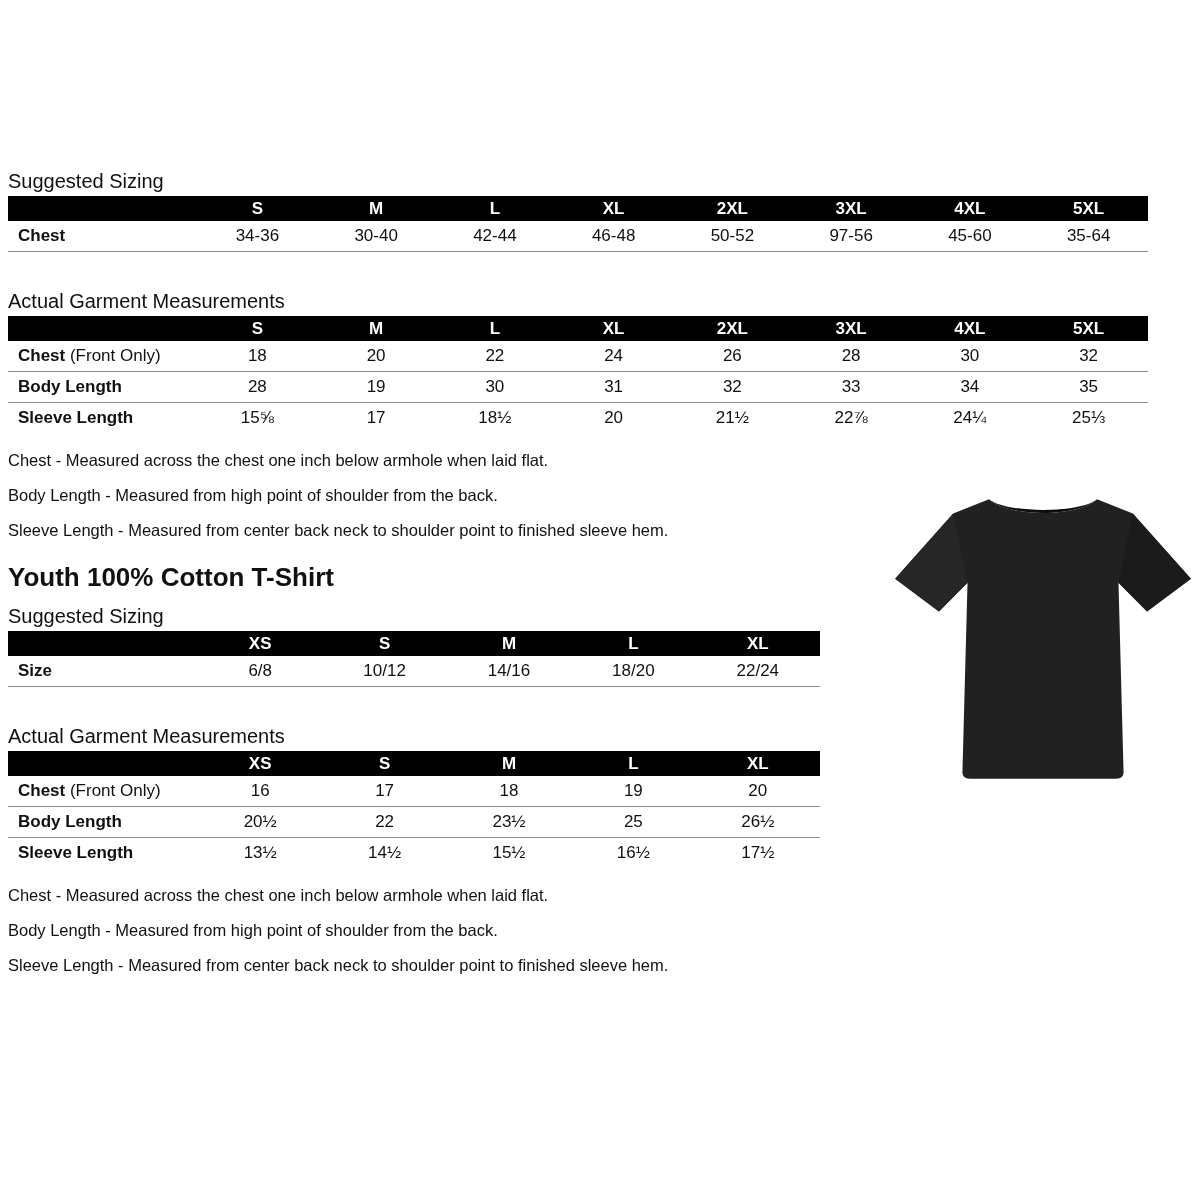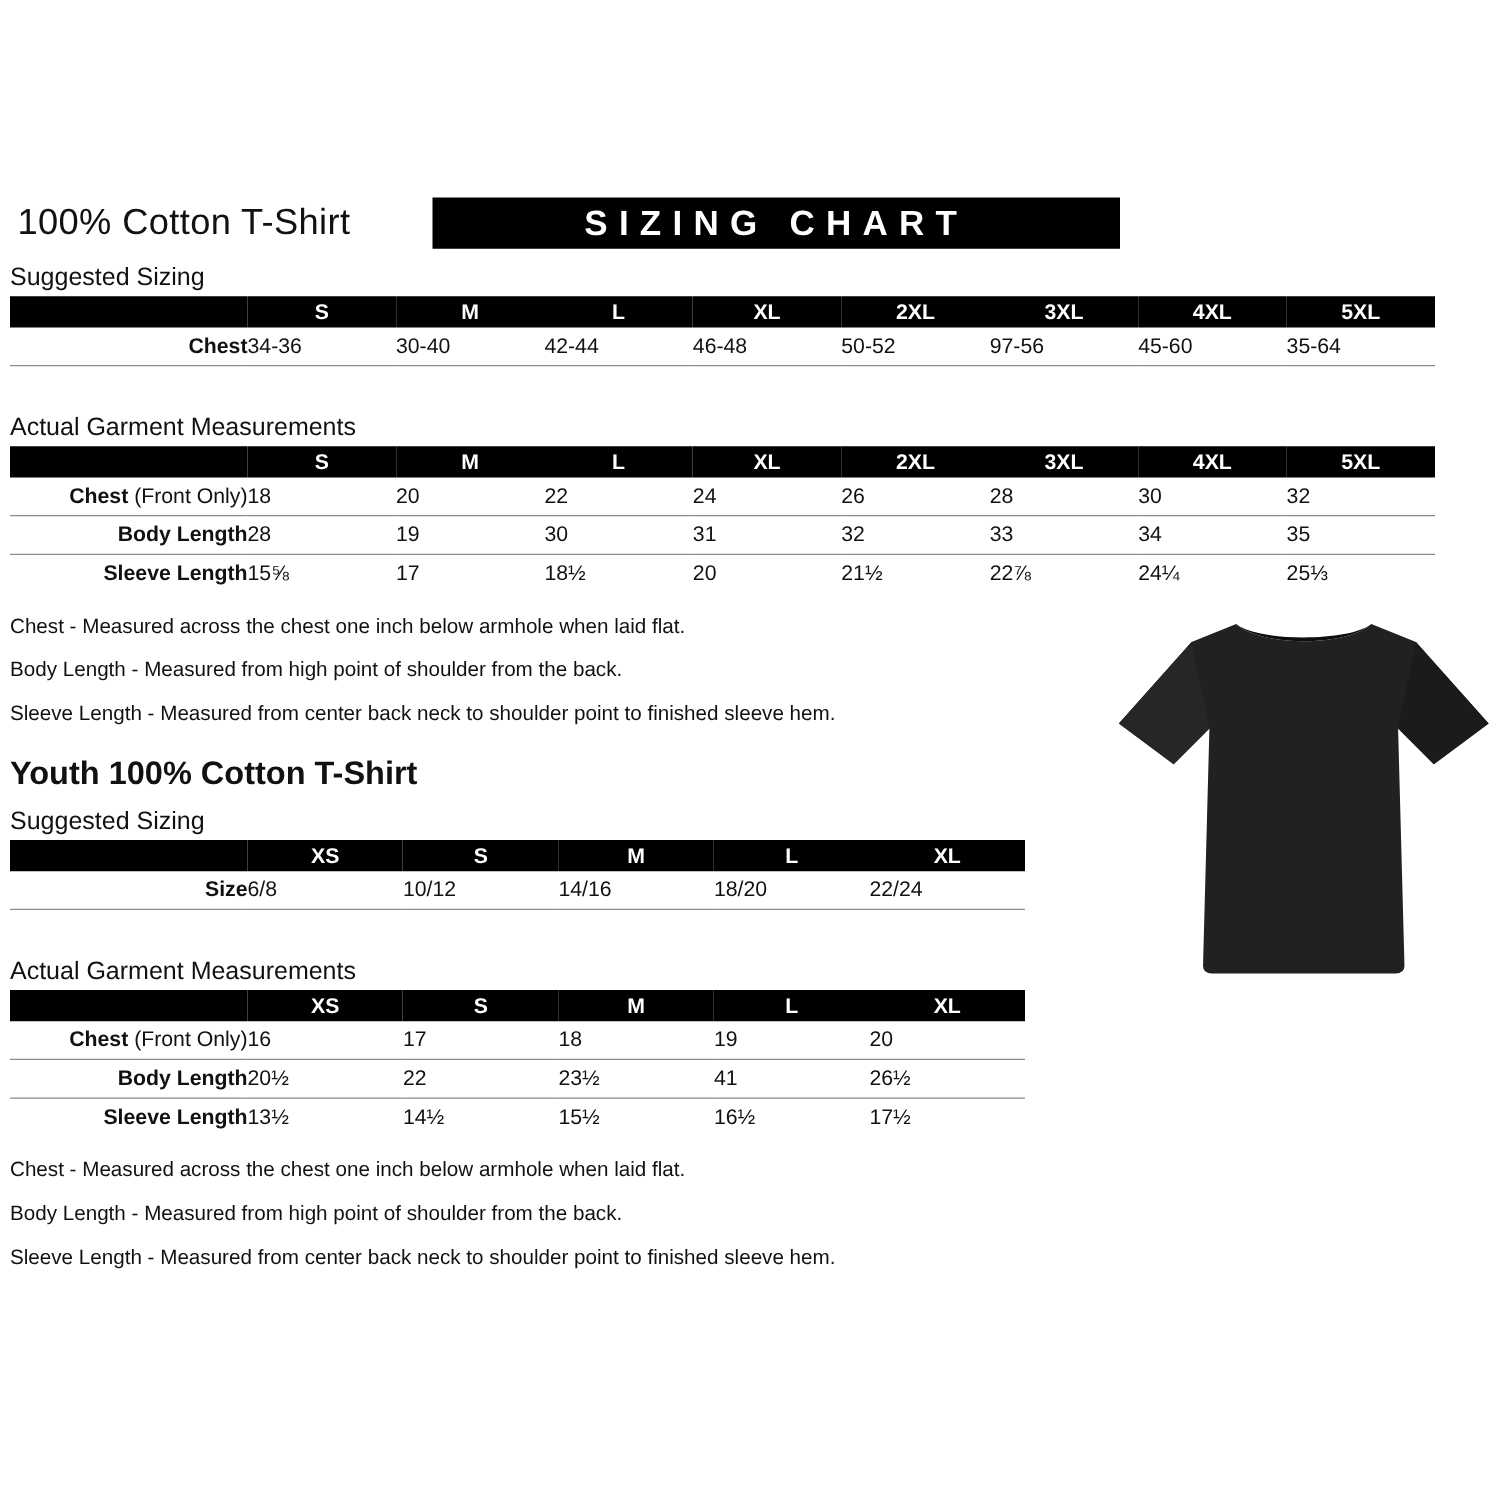--- a/index.html
+++ b/index.html
@@ -14,44 +14,40 @@
                 font-weight:bold; font-size:28px; letter-spacing:9px; }
 
   .section-label { font-size:20px; margin:12px 0 3px 0; }
 
   table.size-table { border-collapse:collapse; table-layout:fixed; font-size:17px; }
   table.adult-w { width:1140px; }
   table.youth-w { width:812px; }
   col.label-col { width:190px; }
   .size-table th { background:#000; color:#fff; font-weight:bold; height:25px;
                    font-size:17px; text-align:center; padding:0; }
-  .size-table td { height:30px; padding:0; }
-  .size-table td.label-cell { text-align:right; padding-left:10px; }
+  .size-table td { text-align:center; height:30px; padding:0; }
+  .size-table td.label-cell { text-align:left; padding-left:10px; }
   .b { font-weight:bold; }
   .size-table tbody tr { border-bottom:1px solid #8a8a8a; }
   .size-table.no-last-border tbody tr:last-child { border-bottom:none; }
   .gap-md { height:26px; }
 
   .notes { margin-top:18px; }
   .notes p { font-size:16.5px; margin:16px 0 15px 0; }
 
   .youth-title { font-size:26px; font-weight:bold; margin:22px 0 8px 0; }
 
   .tshirt-wrap { position:absolute; left:890px; top:466px; width:306px; height:350px; }
 </style>
 </head>
 <body>
 
 <div class="page">
   <div class="content">
 
-    <div class="top-row">
-      <h1 class="adult-title">100% Cotton T-Shirt</h1>
-      <div class="sizing-bar">SIZING CHART</div>
-    </div>
 
     <div class="section-label">Suggested Sizing</div>
 
     <table class="size-table adult-w">
       <colgroup>
           <col class="label-col">
           <col span="8">
         </colgroup>
       <thead>
         <tr>
@@ -203,21 +199,21 @@
           <td>17</td>
           <td>18</td>
           <td>19</td>
           <td>20</td>
         </tr>
         <tr>
           <td class="label-cell"><span class="b">Body Length</span><span></span></td>
           <td>20½</td>
           <td>22</td>
           <td>23½</td>
-          <td>41</td>
+          <td>25</td>
           <td>26½</td>
         </tr>
         <tr>
           <td class="label-cell"><span class="b">Sleeve Length</span><span></span></td>
           <td>13½</td>
           <td>14½</td>
           <td>15½</td>
           <td>16½</td>
           <td>17½</td>
         </tr>

